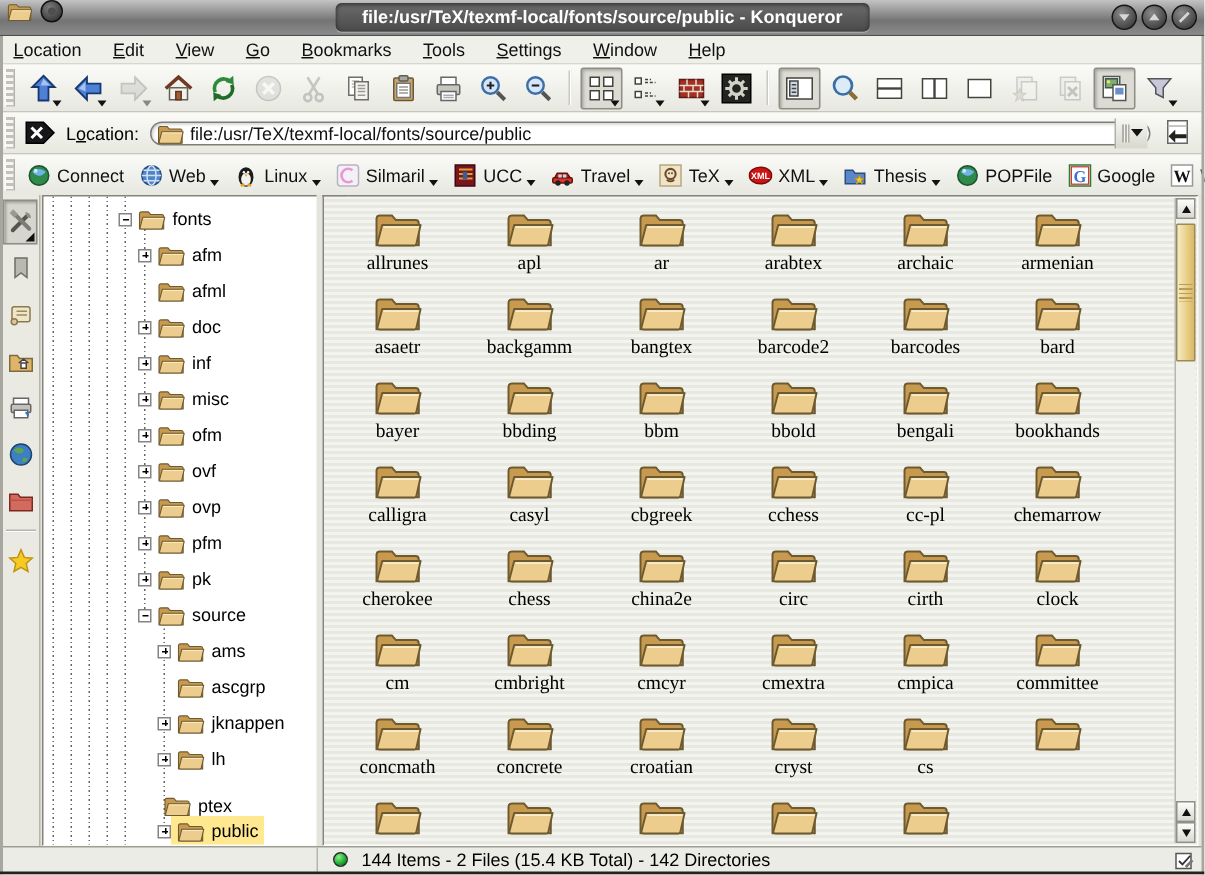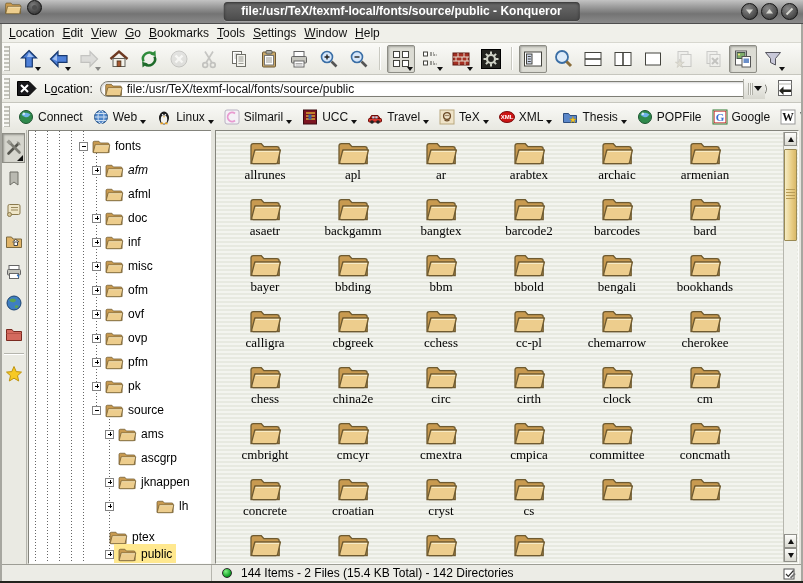--- a/index.html
+++ b/index.html
@@ -21,21 +21,21 @@
     padding:0 18px;background:linear-gradient(#6c6c6c,#4a4a4a);border-radius:4px;color:#fff;
     font-weight:bold;font-size:12px;white-space:nowrap;
     box-shadow:inset 0 1px 3px rgba(0,0,0,.6),0 1px 0 rgba(255,255,255,.25)}
   .win-btns{position:absolute;right:5px;top:3px;display:flex;gap:3px}
   .win-btn{width:17px;height:17px;border-radius:50%;border:1px solid #151515;display:flex;align-items:center;
     justify-content:center;background:radial-gradient(circle at 38% 32%,#8a8a8a,#2c2c2c)}
 
   
   .menubar{position:absolute;left:2px;right:2px;top:24px;height:19px;background:#f0f0ea;display:flex;
     align-items:center;padding-left:7px;border-bottom:1px solid #d7d7cf}
-  .menu-item{font-size:12px;color:#111;padding:1px 8px 1px 0;white-space:nowrap}
+  .menu-item{font-size:12px;color:#111;padding:1px 21px 1px 0;white-space:nowrap}
 
   
   .toolbar{position:absolute;left:2px;right:2px;display:flex;align-items:center;
     background:linear-gradient(180deg,#fafaf7,#e8e8e1);border-bottom:1px solid #c6c6be}
   #main-toolbar{top:43px;height:32px}
   #location-toolbar{top:75px;height:28px}
   #bookmarks-toolbar{top:103px;height:28px}
   .grip{width:7px;align-self:stretch;margin:3px 4px 3px 1px;flex:none;
     background:repeating-linear-gradient(180deg,#c2c2ba 0 2px,#f6f6f2 2px 4px);
     border-left:1px solid #fff;border-right:1px solid #b2b2aa}
@@ -605,21 +605,21 @@
             <span style="display: flex;">
               <svg width="20" height="16" viewBox="0 0 34 28">
                 <path d="M3 25.5 V8 q0-2.3 2.3-2.3 h8 l2.6 3 h13 q2.3 0 2.3 2.3 v14.5 Z" fill="#c89a50" stroke="#6e5a30" stroke-width="1.3"></path>
                 <path d="M6.8 12 H32.4 L29.6 24.4 q-.3 1.3-1.7 1.3 H5.2 q-1.5 0-1.6-1.4 Z" fill="#edcd8d" stroke="#6e5a30" stroke-width="1.3" stroke-linejoin="round"></path>
                 <path d="M7.8 13.4 H31" stroke="#f9ecc9" stroke-width="1.1"></path>
               </svg>
             </span>
             <span>fonts</span>
           </span>
         </div>
-        <div class="tree-row" style="top: 27px; left: 63px; font-style: italic;">
+        <div class="tree-row" style="top: 27px; left: 63px;">
           <span class="exp plus"></span>
           <span class="hl">
             <span style="display: flex;">
               <svg width="20" height="16" viewBox="0 0 34 28">
                 <path d="M3 25.5 V8 q0-2.3 2.3-2.3 h8 l2.6 3 h13 q2.3 0 2.3 2.3 v14.5 Z" fill="#c89a50" stroke="#6e5a30" stroke-width="1.3"></path>
                 <path d="M6.8 12 H32.4 L29.6 24.4 q-.3 1.3-1.7 1.3 H5.2 q-1.5 0-1.6-1.4 Z" fill="#edcd8d" stroke="#6e5a30" stroke-width="1.3" stroke-linejoin="round"></path>
                 <path d="M7.8 13.4 H31" stroke="#f9ecc9" stroke-width="1.1"></path>
               </svg>
             </span>
             <span>afm</span>
@@ -787,21 +787,21 @@
             <span style="display: flex;">
               <svg width="20" height="16" viewBox="0 0 34 28">
                 <path d="M3 25.5 V8 q0-2.3 2.3-2.3 h8 l2.6 3 h13 q2.3 0 2.3 2.3 v14.5 Z" fill="#c89a50" stroke="#6e5a30" stroke-width="1.3"></path>
                 <path d="M6.8 12 H32.4 L29.6 24.4 q-.3 1.3-1.7 1.3 H5.2 q-1.5 0-1.6-1.4 Z" fill="#edcd8d" stroke="#6e5a30" stroke-width="1.3" stroke-linejoin="round"></path>
                 <path d="M7.8 13.4 H31" stroke="#f9ecc9" stroke-width="1.1"></path>
               </svg>
             </span>
             <span>jknappen</span>
           </span>
         </div>
-        <div class="tree-row" style="top: 363px; left: 76px; gap: 38px;">
+        <div class="tree-row" style="top: 363px; left: 76px;">
           <span class="exp plus"></span>
           <span class="hl">
             <span style="display: flex;">
               <svg width="20" height="16" viewBox="0 0 34 28">
                 <path d="M3 25.5 V8 q0-2.3 2.3-2.3 h8 l2.6 3 h13 q2.3 0 2.3 2.3 v14.5 Z" fill="#c89a50" stroke="#6e5a30" stroke-width="1.3"></path>
                 <path d="M6.8 12 H32.4 L29.6 24.4 q-.3 1.3-1.7 1.3 H5.2 q-1.5 0-1.6-1.4 Z" fill="#edcd8d" stroke="#6e5a30" stroke-width="1.3" stroke-linejoin="round"></path>
                 <path d="M7.8 13.4 H31" stroke="#f9ecc9" stroke-width="1.1"></path>
               </svg>
             </span>
             <span>lh</span>
@@ -1021,20 +1021,30 @@
           </div>
           <div class="cell">
             <span style="display: flex;">
               <svg width="34" height="28" viewBox="0 0 34 28">
                 <path d="M3 25.5 V8 q0-2.3 2.3-2.3 h8 l2.6 3 h13 q2.3 0 2.3 2.3 v14.5 Z" fill="#c89a50" stroke="#6e5a30" stroke-width="1.3"></path>
                 <path d="M6.8 12 H32.4 L29.6 24.4 q-.3 1.3-1.7 1.3 H5.2 q-1.5 0-1.6-1.4 Z" fill="#edcd8d" stroke="#6e5a30" stroke-width="1.3" stroke-linejoin="round"></path>
                 <path d="M7.8 13.4 H31" stroke="#f9ecc9" stroke-width="1.1"></path>
               </svg>
             </span>
             <span class="name">calligra</span>
+          </div>
+          <div class="cell">
+            <span style="display: flex;">
+              <svg width="34" height="28" viewBox="0 0 34 28">
+                <path d="M3 25.5 V8 q0-2.3 2.3-2.3 h8 l2.6 3 h13 q2.3 0 2.3 2.3 v14.5 Z" fill="#c89a50" stroke="#6e5a30" stroke-width="1.3"></path>
+                <path d="M6.8 12 H32.4 L29.6 24.4 q-.3 1.3-1.7 1.3 H5.2 q-1.5 0-1.6-1.4 Z" fill="#edcd8d" stroke="#6e5a30" stroke-width="1.3" stroke-linejoin="round"></path>
+                <path d="M7.8 13.4 H31" stroke="#f9ecc9" stroke-width="1.1"></path>
+              </svg>
+            </span>
+            <span class="name">casyl</span>
           </div>
           <div class="cell">
             <span style="display: flex;">
               <svg width="34" height="28" viewBox="0 0 34 28">
                 <path d="M3 25.5 V8 q0-2.3 2.3-2.3 h8 l2.6 3 h13 q2.3 0 2.3 2.3 v14.5 Z" fill="#c89a50" stroke="#6e5a30" stroke-width="1.3"></path>
                 <path d="M6.8 12 H32.4 L29.6 24.4 q-.3 1.3-1.7 1.3 H5.2 q-1.5 0-1.6-1.4 Z" fill="#edcd8d" stroke="#6e5a30" stroke-width="1.3" stroke-linejoin="round"></path>
                 <path d="M7.8 13.4 H31" stroke="#f9ecc9" stroke-width="1.1"></path>
               </svg>
             </span>
             <span class="name">cbgreek</span>

